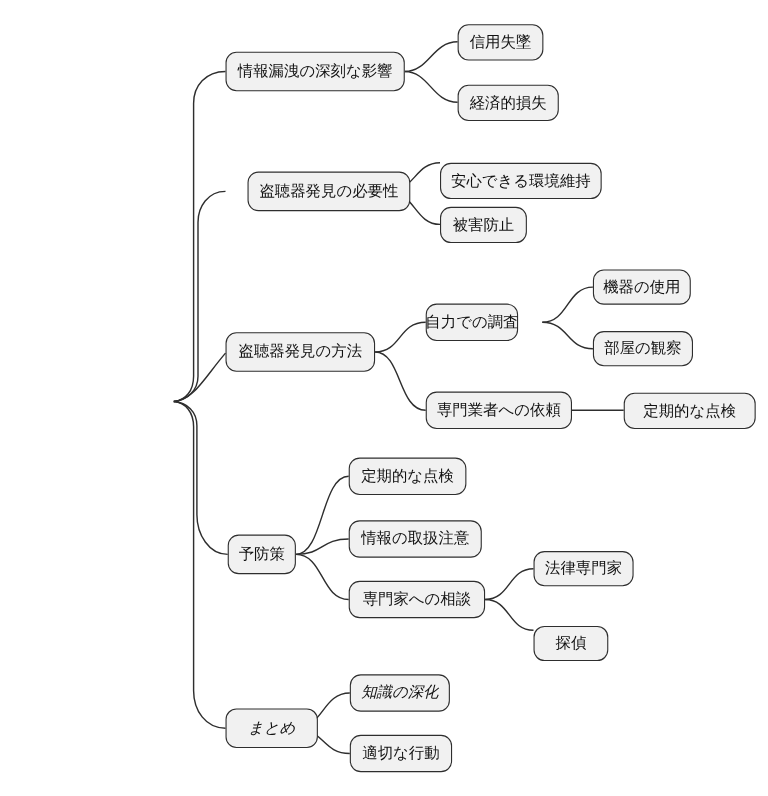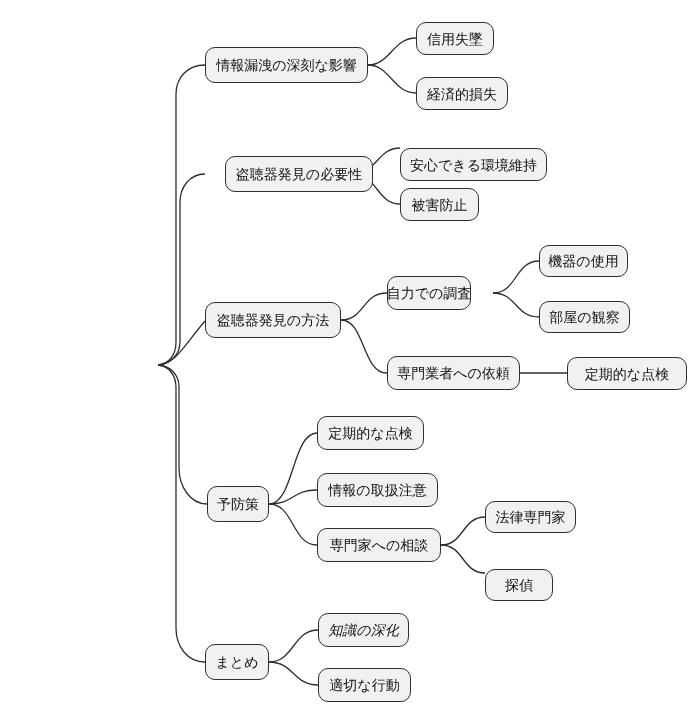--- a/index.html
+++ b/index.html
@@ -93,17 +93,17 @@
   <div class="node" style="left:387px; top:356px; width:133px; height:34px;">専門業者への依頼</div>
   <div class="node" style="left:567px; top:357px; width:120px; height:33px;">定期的な点検</div>
 
   <div class="node" style="left:207px; top:486px; width:62px; height:36px;">予防策</div>
   <div class="node" style="left:317px; top:416px; width:107px; height:34px;">定期的な点検</div>
   <div class="node" style="left:317px; top:473px; width:121px; height:34px;">情報の取扱注意</div>
   <div class="node" style="left:317px; top:528px; width:124px; height:34px;">専門家への相談</div>
   <div class="node" style="left:485px; top:501px; width:91px; height:32px;">法律専門家</div>
   <div class="node" style="left:485px; top:557px; width:68px; height:32px;margin-top:12px;">探偵</div>
 
-  <div class="node" style="left:205px; top:644px; width:64px; height:36px;">まとめ</div>
+  <div class="node" style="left:205px; top:644px; width:84px; height:36px;font-style:italic;">まとめ</div>
   <div class="node" style="left:318px; top:613px; width:91px; height:34px;font-style:italic;">知識の深化</div>
   <div class="node" style="left:318px; top:668px; width:93px; height:34px;">適切な行動</div>
 
 </div>
 
 </body></html>

